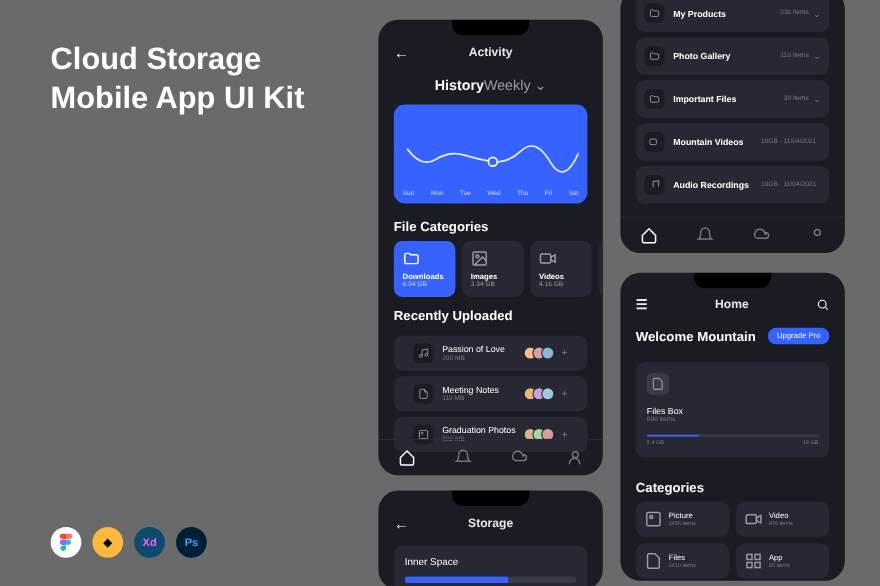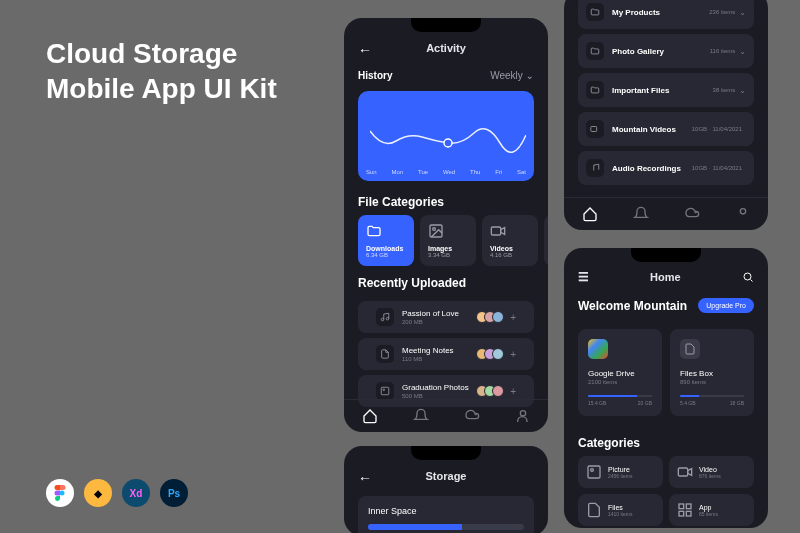--- a/index.html
+++ b/index.html
@@ -12,21 +12,21 @@
 .xd{background:#0c4a6e;color:#ff61f6}
 .ps{background:#001e36;color:#31a8ff}
 .phone{position:absolute;background:#1a1b23;border-radius:18px;overflow:hidden;color:#e5e5ea}
 .phone1{left:344px;top:18px;width:204px;height:414px}
 .phone2{left:564px;top:-10px;width:204px;height:240px}
 .phone3{left:564px;top:248px;width:204px;height:280px}
 .phone4{left:344px;top:446px;width:204px;height:90px}
 .notch{width:70px;height:14px;background:#000;border-radius:0 0 10px 10px;margin:0 auto}
 .hdr{display:flex;align-items:center;justify-content:space-between;padding:8px 14px;font-size:11px;font-weight:600}
 .back{color:#fff;font-size:14px}
-.sec-hdr{display:flex;justify-content:space-between;padding:6px 14px;font-size:10px;color:#9b9ba8}
+.sec-hdr{display:flex;justify-content:center;padding:6px 14px;font-size:13px;color:#9b9ba8}
 .sec-hdr .t{color:#fff;font-weight:600}
 .chart{margin:4px 14px;background:#3662ff;border-radius:10px;height:90px;position:relative;padding:8px}
 .chart-days{position:absolute;bottom:6px;left:8px;right:8px;display:flex;justify-content:space-between;font-size:6px;color:#cfd9ff}
 .chart-line{position:absolute;top:28px;left:12px;right:12px}
 .sec-title{padding:10px 14px 6px;font-size:12px;font-weight:600;color:#fff}
 .cats{display:flex;gap:6px;padding:0 14px;overflow:hidden}
 .cat{background:#272833;border-radius:8px;padding:8px;width:56px;flex-shrink:0}
 .cat.active{background:#3662ff}
 .cat-ico{width:16px;height:16px;margin-bottom:6px}
 .cat-name{font-size:7px;font-weight:600;color:#fff}
@@ -294,32 +294,20 @@
           <path d="M21 21l-4-4"></path>
         </svg>
       </span>
   </div>
   <div class="welcome">
     <span class="welcome-t">Welcome Mountain</span>
     <span class="upgrade">Upgrade Pro</span>
   </div>
   <div class="drives">
     <div class="drive">
-        <div class="drive-ico" style="background:linear-gradient(135deg,#f4c20d,#4285f4,#34a853,#ea4335)"></div>
-        <div class="drive-name">Google Drive</div>
-        <div class="drive-sub">2100 items</div>
-        <div class="drive-bar">
-          <div class="drive-fill" style="width:77%"></div>
-        </div>
-        <div class="drive-stats">
-          <span>15.4 GB</span>
-          <span>20 GB</span>
-        </div>
-      </div>
-    <div class="drive">
         <div class="drive-ico" style="background:#3a3b48;display:flex;align-items:center;justify-content:center">
           <svg width="12" height="12" viewBox="0 0 24 24" fill="none" stroke="#9b9ba8" stroke-width="2">
             <path d="M14 2H6a2 2 0 00-2 2v16a2 2 0 002 2h12a2 2 0 002-2V8z"></path>
           </svg>
         </div>
         <div class="drive-name">Files Box</div>
         <div class="drive-sub">890 items</div>
         <div class="drive-bar">
           <div class="drive-fill" style="width:30%"></div>
         </div>

